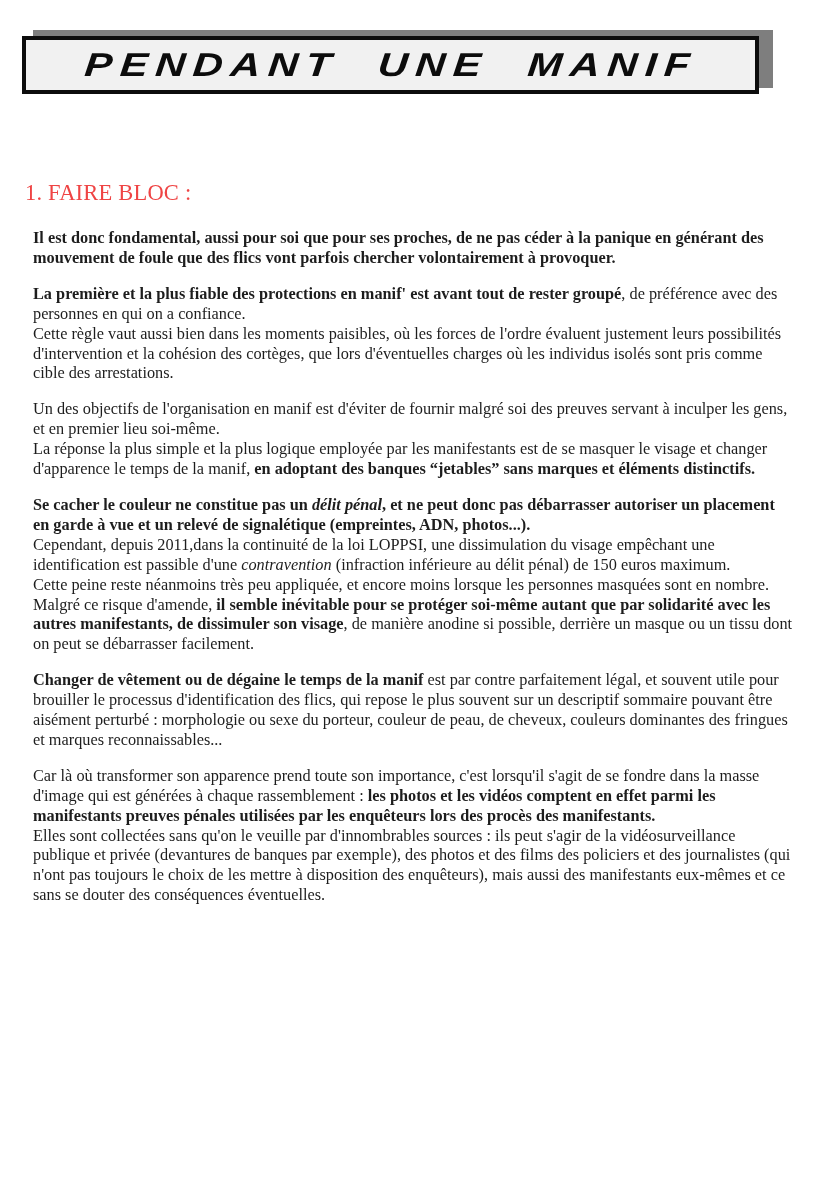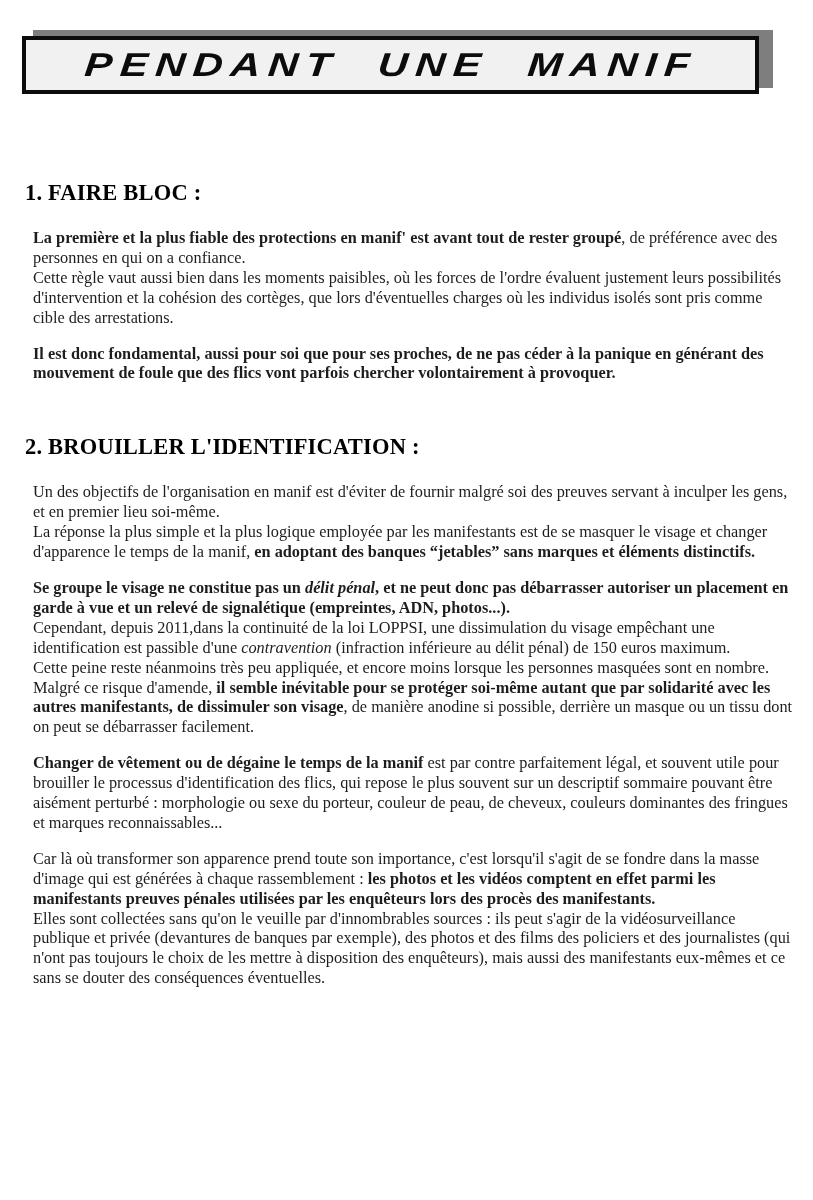--- a/index.html
+++ b/index.html
@@ -54,26 +54,26 @@
   }
   
   .doc {
     margin-left: 33px;
     width: 760px;
     font-size: 16.3px;
     line-height: 19.9px;
   }
   .sec-heading {
     font-family: "Liberation Serif", "DejaVu Serif", serif;
-    font-weight: bold;
+    font-weight: normal;
     font-size: 22.5px;
     line-height: 27px;
     margin: 0 0 22px -8px;
     letter-spacing: 0.2px;
-    color: #000000;
+    color: #ef4444;
   }
   .sec-heading.first {
     margin-top: 84px;
   }
   .sec-heading.later {
     margin-top: 50px;
   }
   .doc p {
     margin: 0 0 16px 0;
     white-space: pre-wrap;
@@ -88,27 +88,26 @@
 
   <header class="banner">
     <div class="banner-shadow"></div>
     <div class="banner-box">
       <span class="banner-title">PENDANT UNE MANIF</span>
     </div>
   </header>
 
   <main class="doc" id="doc">
       <h2 class="sec-heading first">1. FAIRE BLOC :</h2>
+      <p><span class="b">Il est donc fondamental, aussi pour soi que pour ses proches, de ne pas céder à la panique en générant des mouvement de foule que des flics vont parfois chercher volontairement à provoquer.</span></p>
       <p><span class="b">La première et la plus fiable des protections en manif' est avant tout de rester groupé</span><span>, de préférence avec des personnes en qui on a confiance.
 Cette règle vaut aussi bien dans les moments paisibles, où les forces de l'ordre évaluent justement leurs possibilités d'intervention et la cohésion des cortèges, que lors d'éventuelles charges où les individus isolés sont pris comme cible des arrestations.</span></p>
-      <p><span class="b">Il est donc fondamental, aussi pour soi que pour ses proches, de ne pas céder à la panique en générant des mouvement de foule que des flics vont parfois chercher volontairement à provoquer.</span></p>
-      <h2 class="sec-heading later">2. BROUILLER L'IDENTIFICATION :</h2>
       <p><span>Un des objectifs de l'organisation en manif est d'éviter de fournir malgré soi des preuves servant à inculper les gens, et en premier lieu soi-même.
 La réponse la plus simple et la plus logique employée par les manifestants est de se masquer le visage et changer d'apparence le temps de la manif, </span><span class="b">en adoptant des banques “jetables” sans marques et éléments distinctifs.</span></p>
-      <p><span class="b">Se groupe le visage ne constitue pas un </span><span class="b i">délit pénal</span><span class="b">, et ne peut donc pas débarrasser autoriser un placement en garde à vue et un relevé de signalétique (empreintes, ADN, photos...).</span><span>
+      <p><span class="b">Se cacher le couleur ne constitue pas un </span><span class="b i">délit pénal</span><span class="b">, et ne peut donc pas débarrasser autoriser un placement en garde à vue et un relevé de signalétique (empreintes, ADN, photos...).</span><span>
 Cependant, depuis 2011,dans la continuité de la loi LOPPSI, une dissimulation du visage empêchant une identification est passible d'une </span><span class="i">contravention</span><span> (infraction inférieure au délit pénal) de 150 euros maximum.
 Cette peine reste néanmoins très peu appliquée, et encore moins lorsque les personnes masquées sont en nombre.
 Malgré ce risque d'amende, </span><span class="b">il semble inévitable pour se protéger soi-même autant que par solidarité avec les autres manifestants, de dissimuler son visage</span><span>, de manière anodine si possible, derrière un masque ou un tissu dont on peut se débarrasser facilement.</span></p>
       <p><span class="b">Changer de vêtement ou de dégaine le temps de la manif</span><span> est par contre parfaitement légal, et souvent utile pour brouiller le processus d'identification des flics, qui repose le plus souvent sur un descriptif sommaire pouvant être aisément perturbé : morphologie ou sexe du porteur, couleur de peau, de cheveux, couleurs dominantes des fringues et marques reconnaissables...
 </span></p>
       <p><span>Car là où transformer son apparence prend toute son importance, c'est lorsqu'il s'agit de se fondre dans la masse d'image qui est générées à chaque rassemblement : </span><span class="b">les photos et les vidéos comptent en effet parmi les manifestants preuves pénales utilisées par les enquêteurs lors des procès des manifestants.</span><span>
 Elles sont collectées sans qu'on le veuille par d'innombrables sources : ils peut s'agir de la vidéosurveillance publique et privée (devantures de banques par exemple), des photos et des films des policiers et des journalistes (qui n'ont pas toujours le choix de les mettre à disposition des enquêteurs), mais aussi des manifestants eux-mêmes et ce sans se douter des conséquences éventuelles.</span></p>
     </main>
 
 </div>

